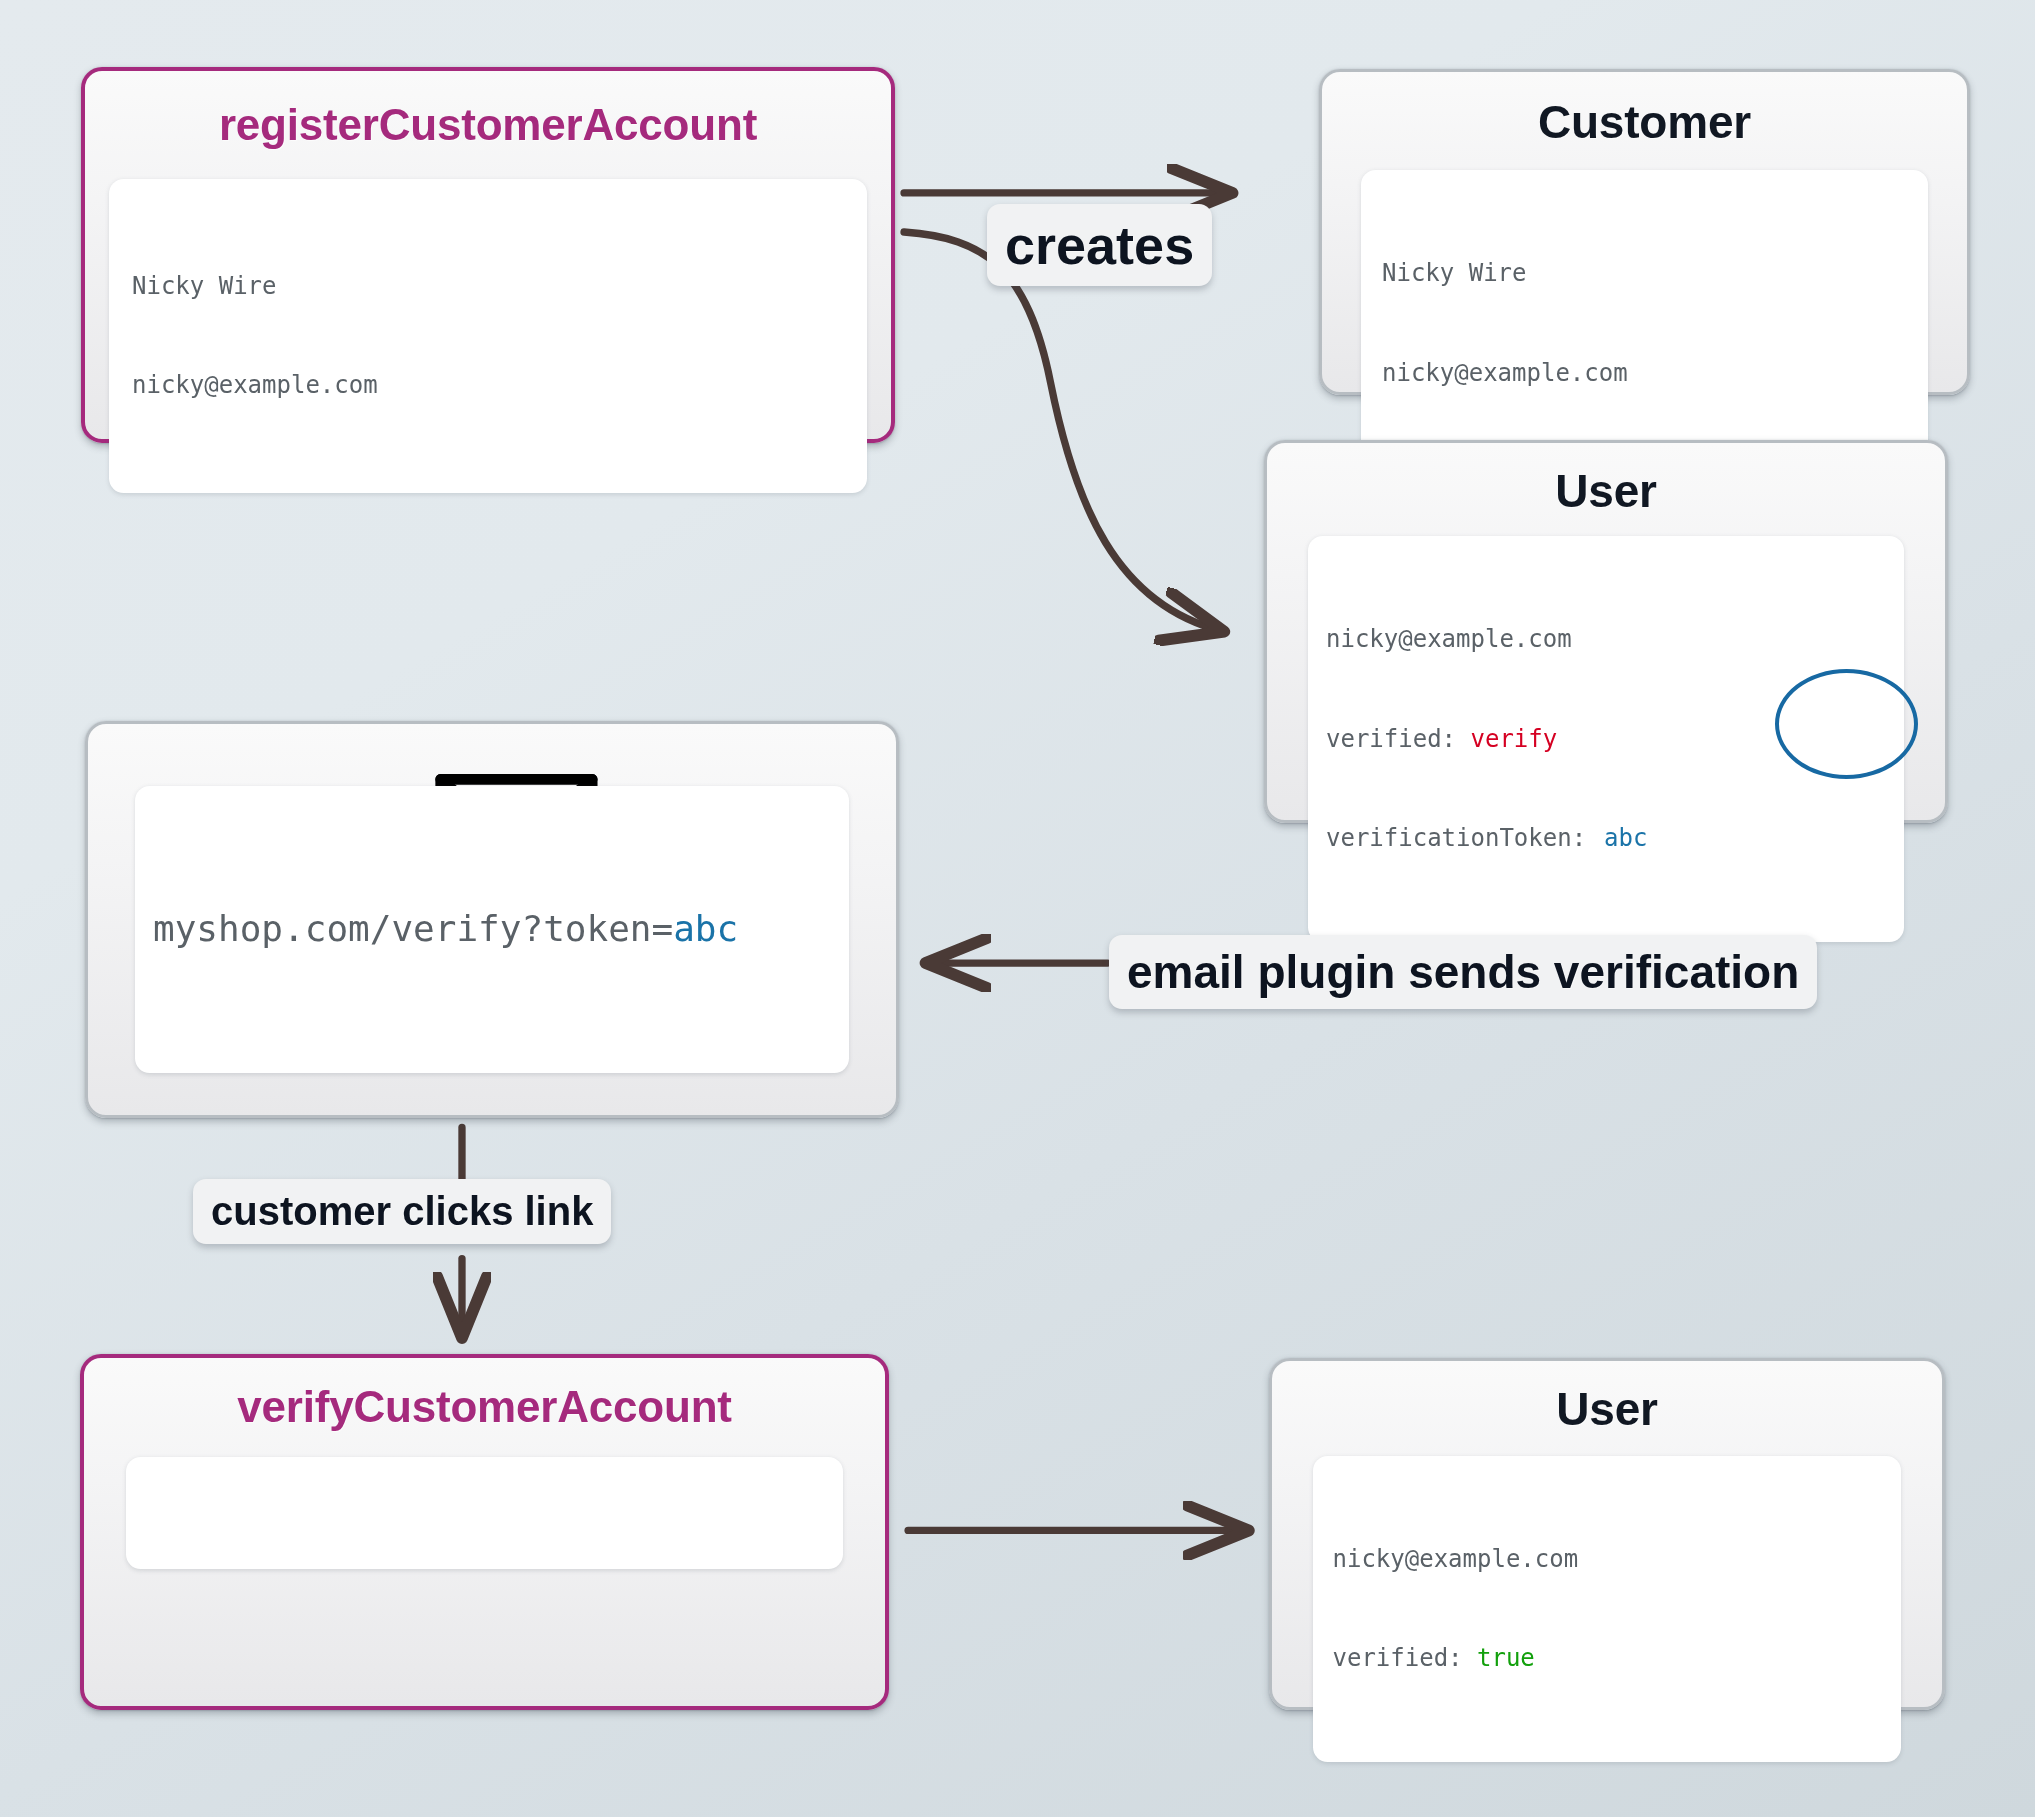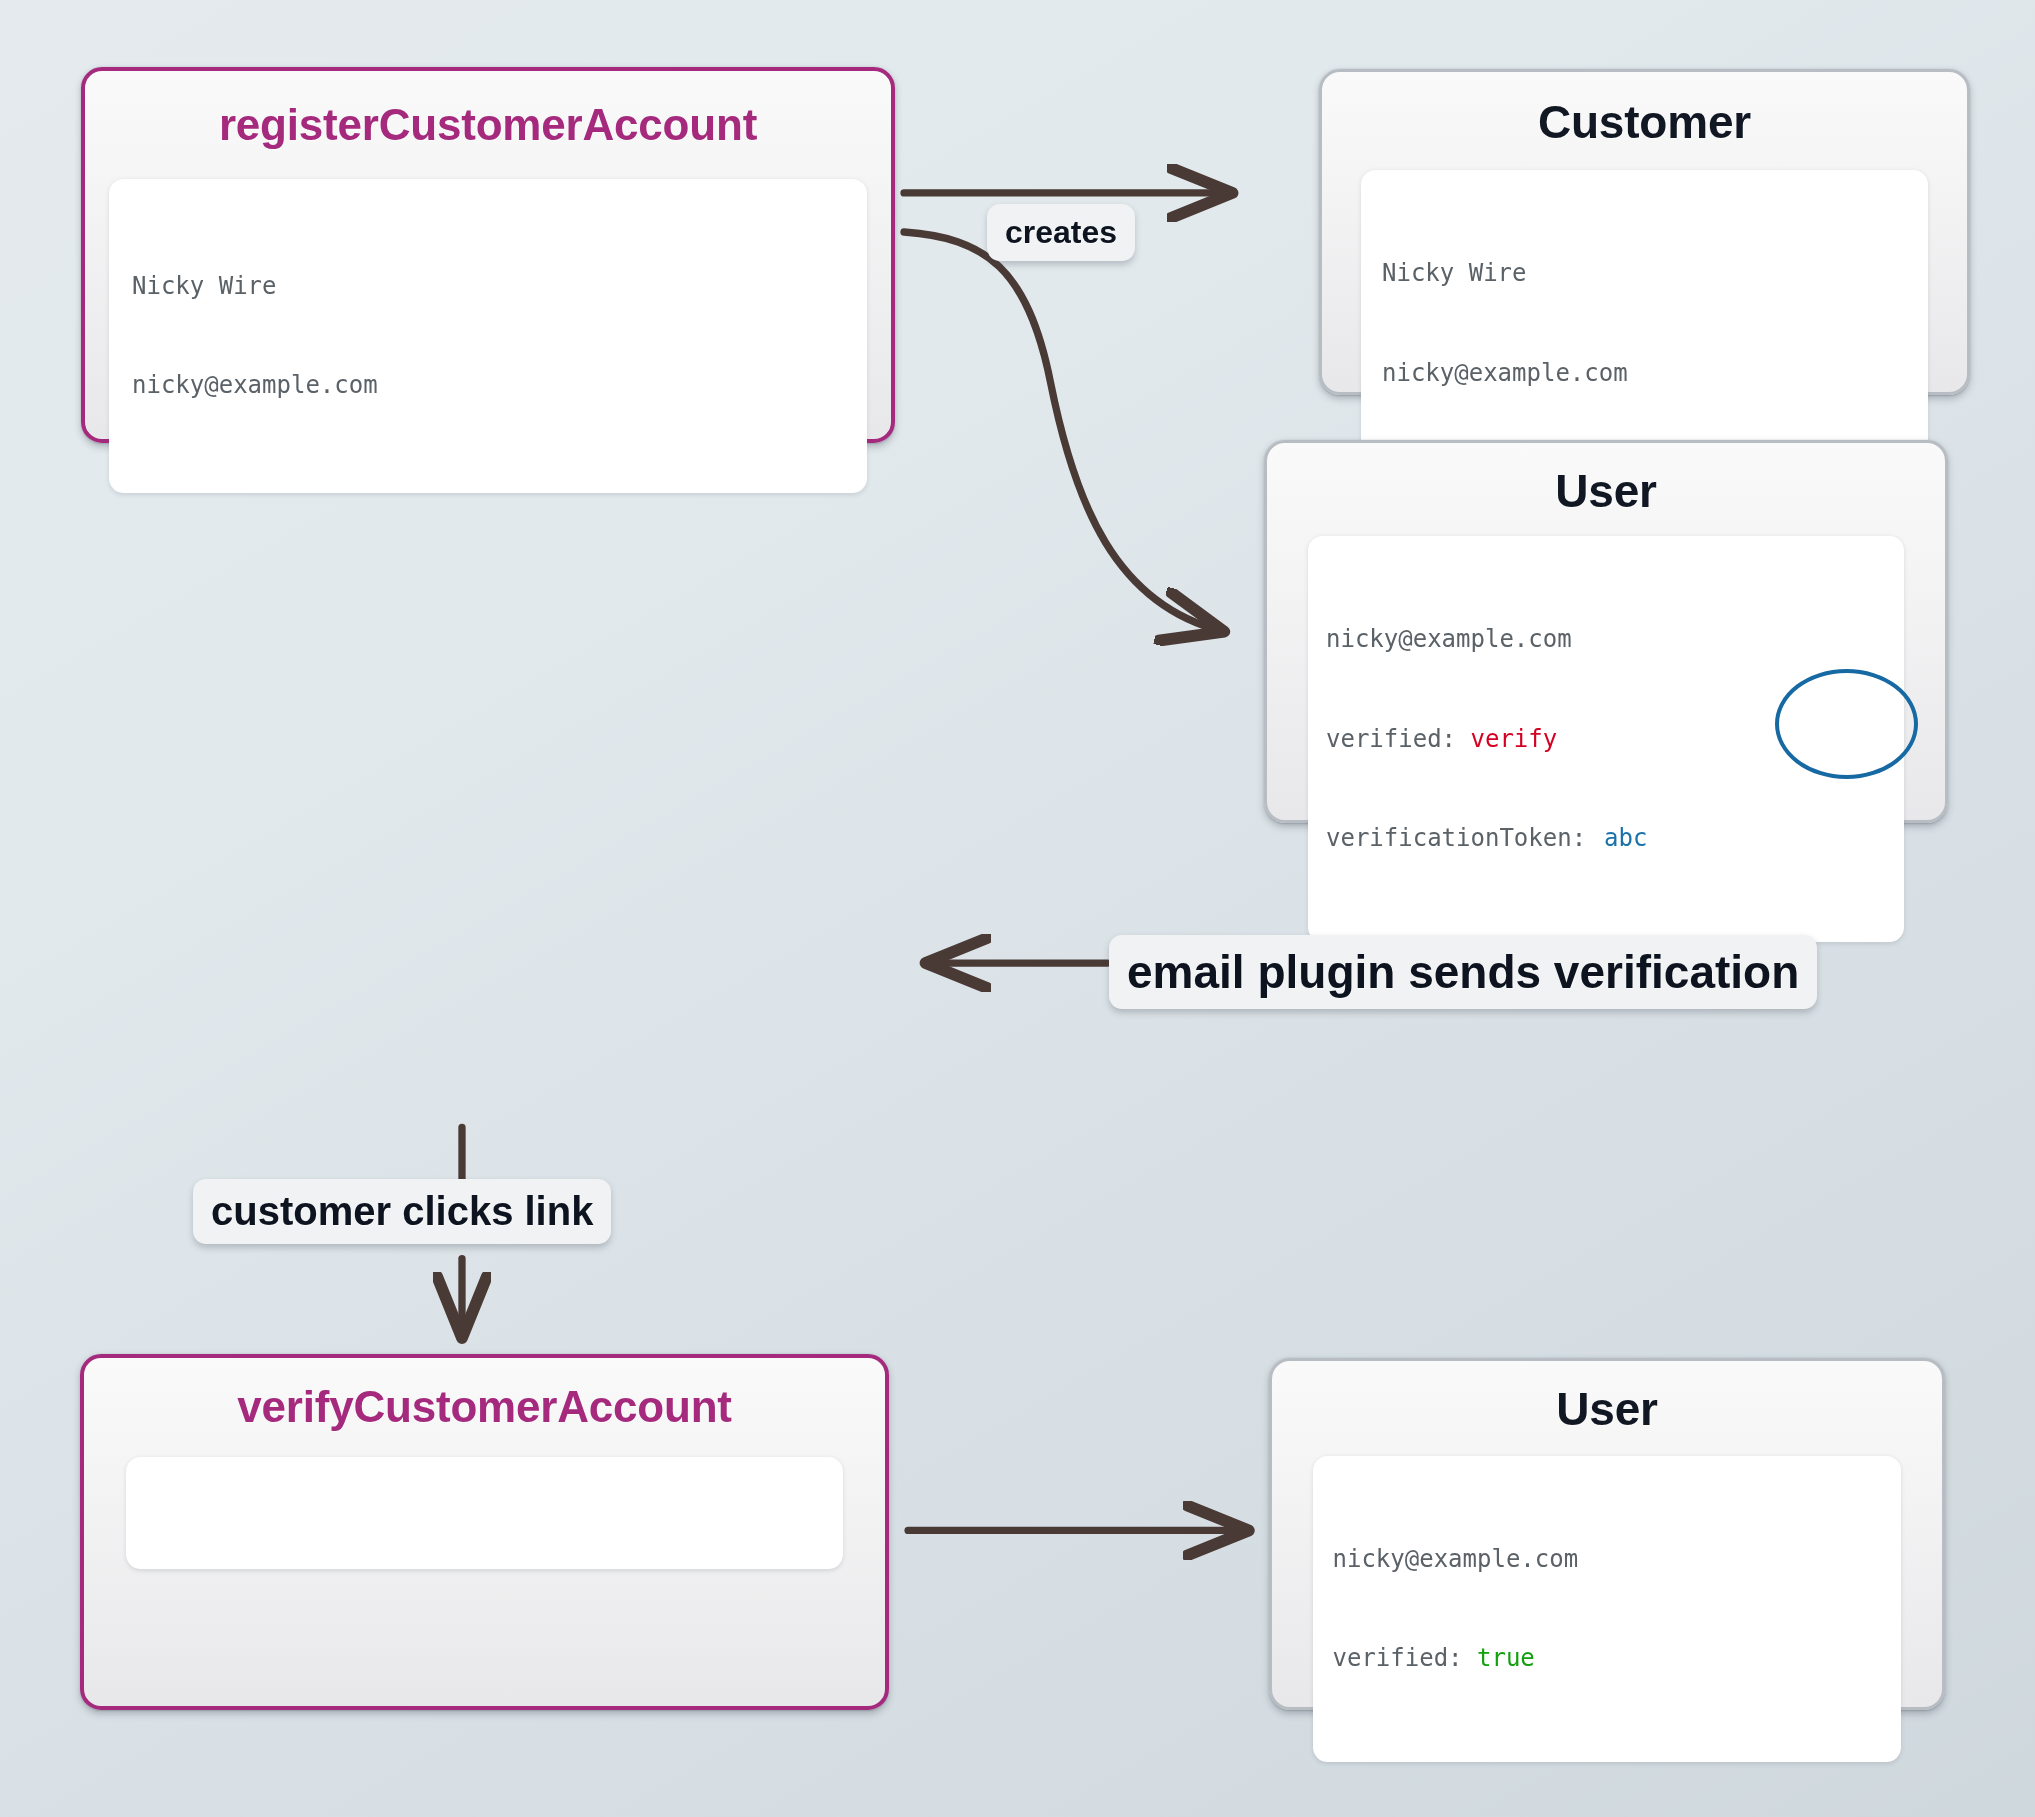--- a/index.html
+++ b/index.html
@@ -67,21 +67,21 @@
   .tok-blue  { color: #1a73a8; }
 
   
   .edge-label {
     position: absolute;
     background: #f1f2f3;
     border-radius: 13px;
     box-shadow: 0 3.3px 6.5px rgba(60,70,80,0.26);
     color: #0d1420;
     font-weight: bold;
-    font-size: 32px;
+    font-size: 54px;
     text-align: center;
     white-space: nowrap;
     padding: 9.8px 18px;
     text-shadow: 0.8px 0.8px 0 rgba(255,255,255,0.5);
   }
 
   
   .token-circle {
     position: absolute;
     border: 4.9px solid #1769a3;
@@ -145,20 +145,38 @@
     <div class="node-title dark">User</div>
     <div class="code-panel" style="margin-top:18px; padding:21px 18px;">
       <span class="code-line">nicky@example.com</span>
       <span class="code-line"><span>verified: </span><span class="tok-false">verify</span></span>
       <span class="code-line"><span>verificationToken:</span><span class="tok-blue" style="margin-left:18px;">abc</span></span>
     </div>
   </div>
 
   <div class="token-circle" style="left:1775px; top:669px; width:135px; height:102px;"></div>
 
+  <div class="node plain" style="left:85px; top:721px; width:814px; height:397px; padding:28px 42px;">
+    <div class="env-icon" style="left:50%; top:34px; transform:translateX(-50%); width:220px; height:147px;">
+      <svg viewBox="0 0 270 180" width="220" height="147" xmlns="http://www.w3.org/2000/svg">
+
+        <line x1="8" y1="78" x2="58" y2="78" stroke="#000" stroke-width="15" stroke-linecap="round"></line>
+        <line x1="0" y1="116" x2="58" y2="116" stroke="#000" stroke-width="15" stroke-linecap="round"></line>
+
+        <path d="M72,26 L258,26 L258,158 L72,158 L72,133 M72,52 L72,26" fill="none" stroke="#000" stroke-width="13" stroke-linecap="round" stroke-linejoin="round"></path>
+
+        <path d="M72,26 L165,104 L258,26" fill="none" stroke="#000" stroke-width="13" stroke-linecap="round" stroke-linejoin="round"></path>
+
+        <path d="M72,158 L140,94 M258,158 L190,94" fill="none" stroke="#000" stroke-width="13" stroke-linecap="round" stroke-linejoin="round"></path>
+      </svg>
+    </div>
+    <div class="code-panel" style="position:absolute; left:47px; right:47px; bottom:42px; padding:19.5px 18px; font-size:36px;">
+      <span class="code-line"><span>myshop.com/verify?token=</span><span class="tok-blue">abc</span></span>
+    </div>
+  </div>
 
   <div class="node accent" style="left:80px; top:1354px; width:809px; height:356px; padding:24.4px 42px;">
     <div class="node-title magenta">verifyCustomerAccount</div>
     <div class="code-panel" style="margin-top:24.4px; padding:23px 21px;">
     </div>
   </div>
 
   <div class="node plain" style="left:1269px; top:1358px; width:676px; height:352px; padding:21px 41px;">
     <div class="node-title dark">User</div>
     <div class="code-panel" style="margin-top:19.5px; padding:21px 19.5px;">

